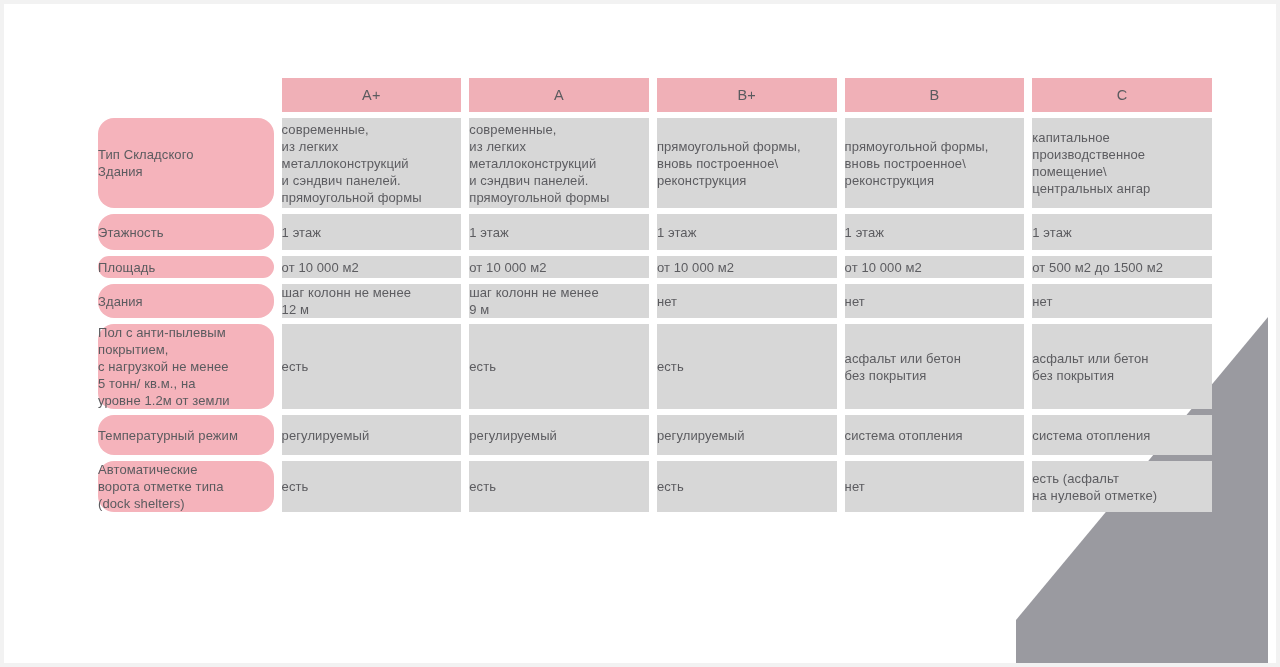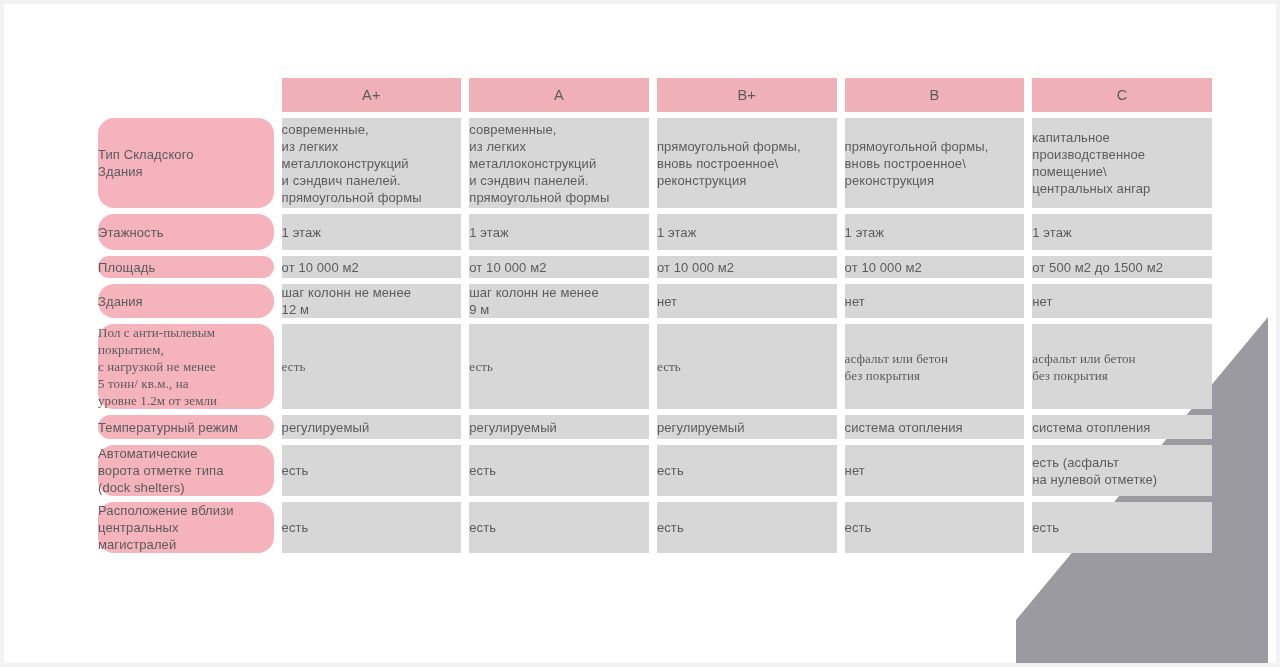--- a/index.html
+++ b/index.html
@@ -88,23 +88,23 @@
     text-align: left;
     padding: 8px 10px 8px 10px;
     letter-spacing: 0.1px;
   }
 
   
   tr.r-type   .row-label, tr.r-type   .val-cell { height: 90px; }
   tr.r-floors .row-label, tr.r-floors .val-cell { height: 36px; }
   tr.r-area   .row-label, tr.r-area   .val-cell { height: 22px; }
   tr.r-cols   .row-label, tr.r-cols   .val-cell { height: 28px; }
-  tr.r-fl     .row-label, tr.r-fl     .val-cell { height: 74px; font-family: Liberation Serif, serif; }
+  tr.r-fl     .row-label, tr.r-fl     .val-cell { height: 74px; }
   tr.r-ceil   .row-label, tr.r-ceil   .val-cell { height: 32px; }
-  tr.r-temp   .row-label, tr.r-temp   .val-cell { height: 24px; }
+  tr.r-temp   .row-label, tr.r-temp   .val-cell { height: 40px; }
   tr.r-gates  .row-label, tr.r-gates  .val-cell { height: 44px; }
   tr.r-loc    .row-label, tr.r-loc    .val-cell { height: 44px; }
 
   .nowrap-line { white-space: pre-line; }
 </style>
 </head>
 <body>
 
 <div class="slide">
 
@@ -217,27 +217,17 @@
 ворота отметке типа
 (dock shelters)</td>
         <td class="val-cell nowrap-line">есть</td>
         <td class="val-cell nowrap-line">есть</td>
         <td class="val-cell nowrap-line">есть</td>
         <td class="val-cell nowrap-line">нет</td>
         <td class="val-cell nowrap-line">есть (асфальт
 на нулевой отметке)</td>
       </tr>
 
-      <tr class="r-loc">
-        <td class="row-label nowrap-line">Расположение вблизи
-центральных
-магистралей</td>
-        <td class="val-cell nowrap-line">есть</td>
-        <td class="val-cell nowrap-line">есть</td>
-        <td class="val-cell nowrap-line">есть</td>
-        <td class="val-cell nowrap-line">есть</td>
-        <td class="val-cell nowrap-line">есть</td>
-      </tr>
 
     </tbody>
   </table>
 
 </div>
 
 </body></html>

